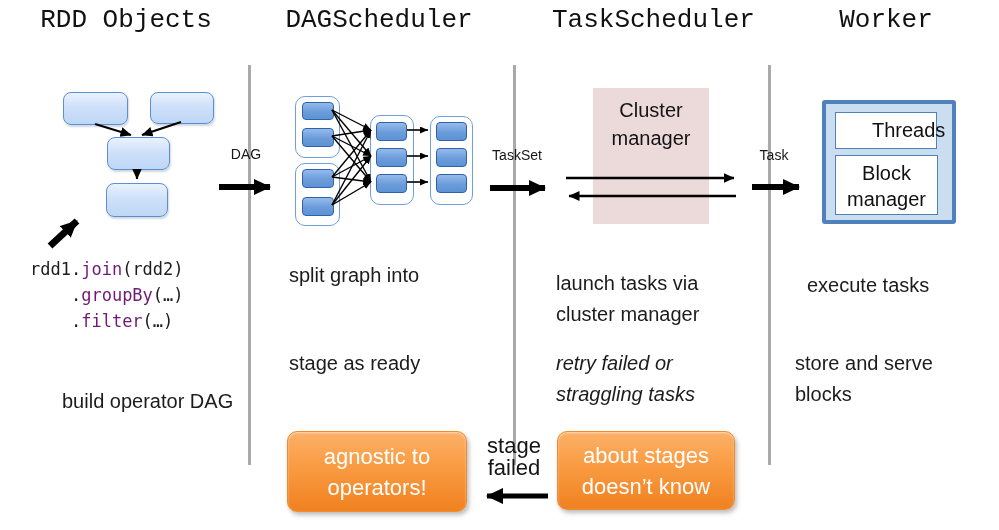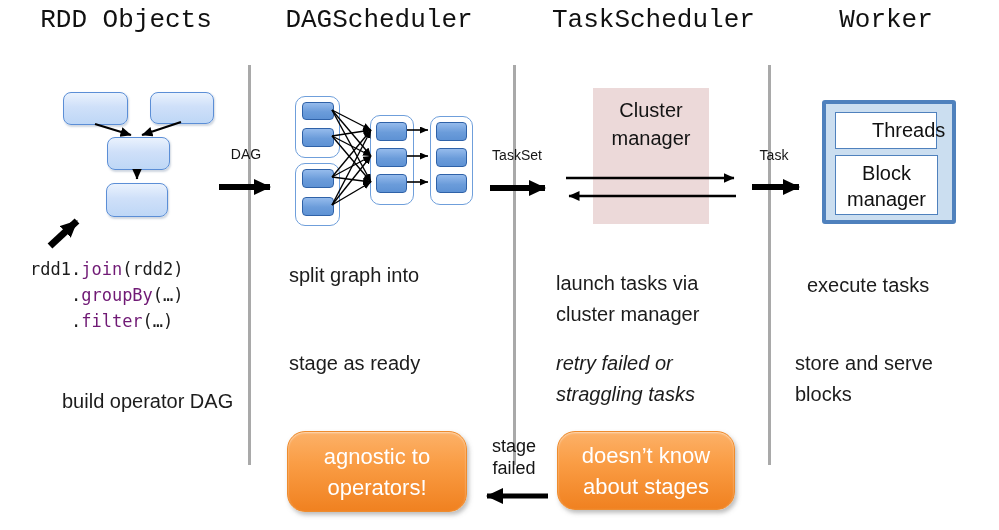--- a/index.html
+++ b/index.html
@@ -43,30 +43,30 @@
   }
   .worker-outer{
     position:absolute;left:822px;top:100px;width:134px;height:124px;
     border:4px solid #4f81bd;background:#cbdef0;border-radius:3px;box-sizing:border-box;
   }
   .winner{
     position:absolute;background:#ffffff;border:1.5px solid #4f81bd;
     text-align:center;font-size:20px;color:#111;box-sizing:border-box;
   }
   .callout{
-    position:absolute;border-radius:18px;color:#ffffff;text-align:center;
+    position:absolute;border-radius:10px;color:#ffffff;text-align:center;
     font-size:22px;line-height:31px;
     background:linear-gradient(180deg,#fcb168 0%,#fa9d45 40%,#f08120 100%);
     border:1px solid #ee8c2e;
     box-shadow:2px 3px 4px rgba(125,125,125,0.5), inset 0 1px 2px rgba(255,255,255,0.55);
     display:flex;flex-direction:column;justify-content:center;box-sizing:border-box;
   }
   .sf{
     position:absolute;left:478px;top:435px;width:72px;text-align:center;
-    font-size:18px;line-height:22px;color:#141414;
+    font-size:22px;line-height:22px;color:#141414;
   }
   svg.overlay{position:absolute;left:0;top:0;z-index:4;pointer-events:none;}
   .layer1{z-index:1;} .layer2{z-index:2;} .layer5{z-index:5;}
 </style>
 </head>
 <body>
 
 <div class="hdr" style="left:26px;">RDD Objects</div>
 <div class="hdr" style="left:279px;">DAGScheduler</div>
 <div class="hdr" style="left:552px;">TaskScheduler</div>
@@ -140,22 +140,22 @@
 <div class="note layer5" style="left:795px;top:348px;">
   <div>store and serve</div>
   <div>blocks</div>
 </div>
 
 <div class="callout layer5" style="left:287px;top:431px;width:180px;height:81px;">
   <div>agnostic to</div>
   <div>operators!</div>
 </div>
 <div class="callout layer5" style="left:557px;top:431px;width:178px;height:79px;">
+  <div>about stages</div>
   <div>doesn’t know</div>
-  <div>about stages</div>
 </div>
 
 <div class="sf layer5">
   <div>stage</div>
   <div>failed</div>
 </div>
 
 <svg class="overlay" width="999" height="530">
   <defs>
     <marker id="ah-sm" markerUnits="userSpaceOnUse" markerWidth="9" markerHeight="8" refX="8" refY="3.5" orient="auto">

